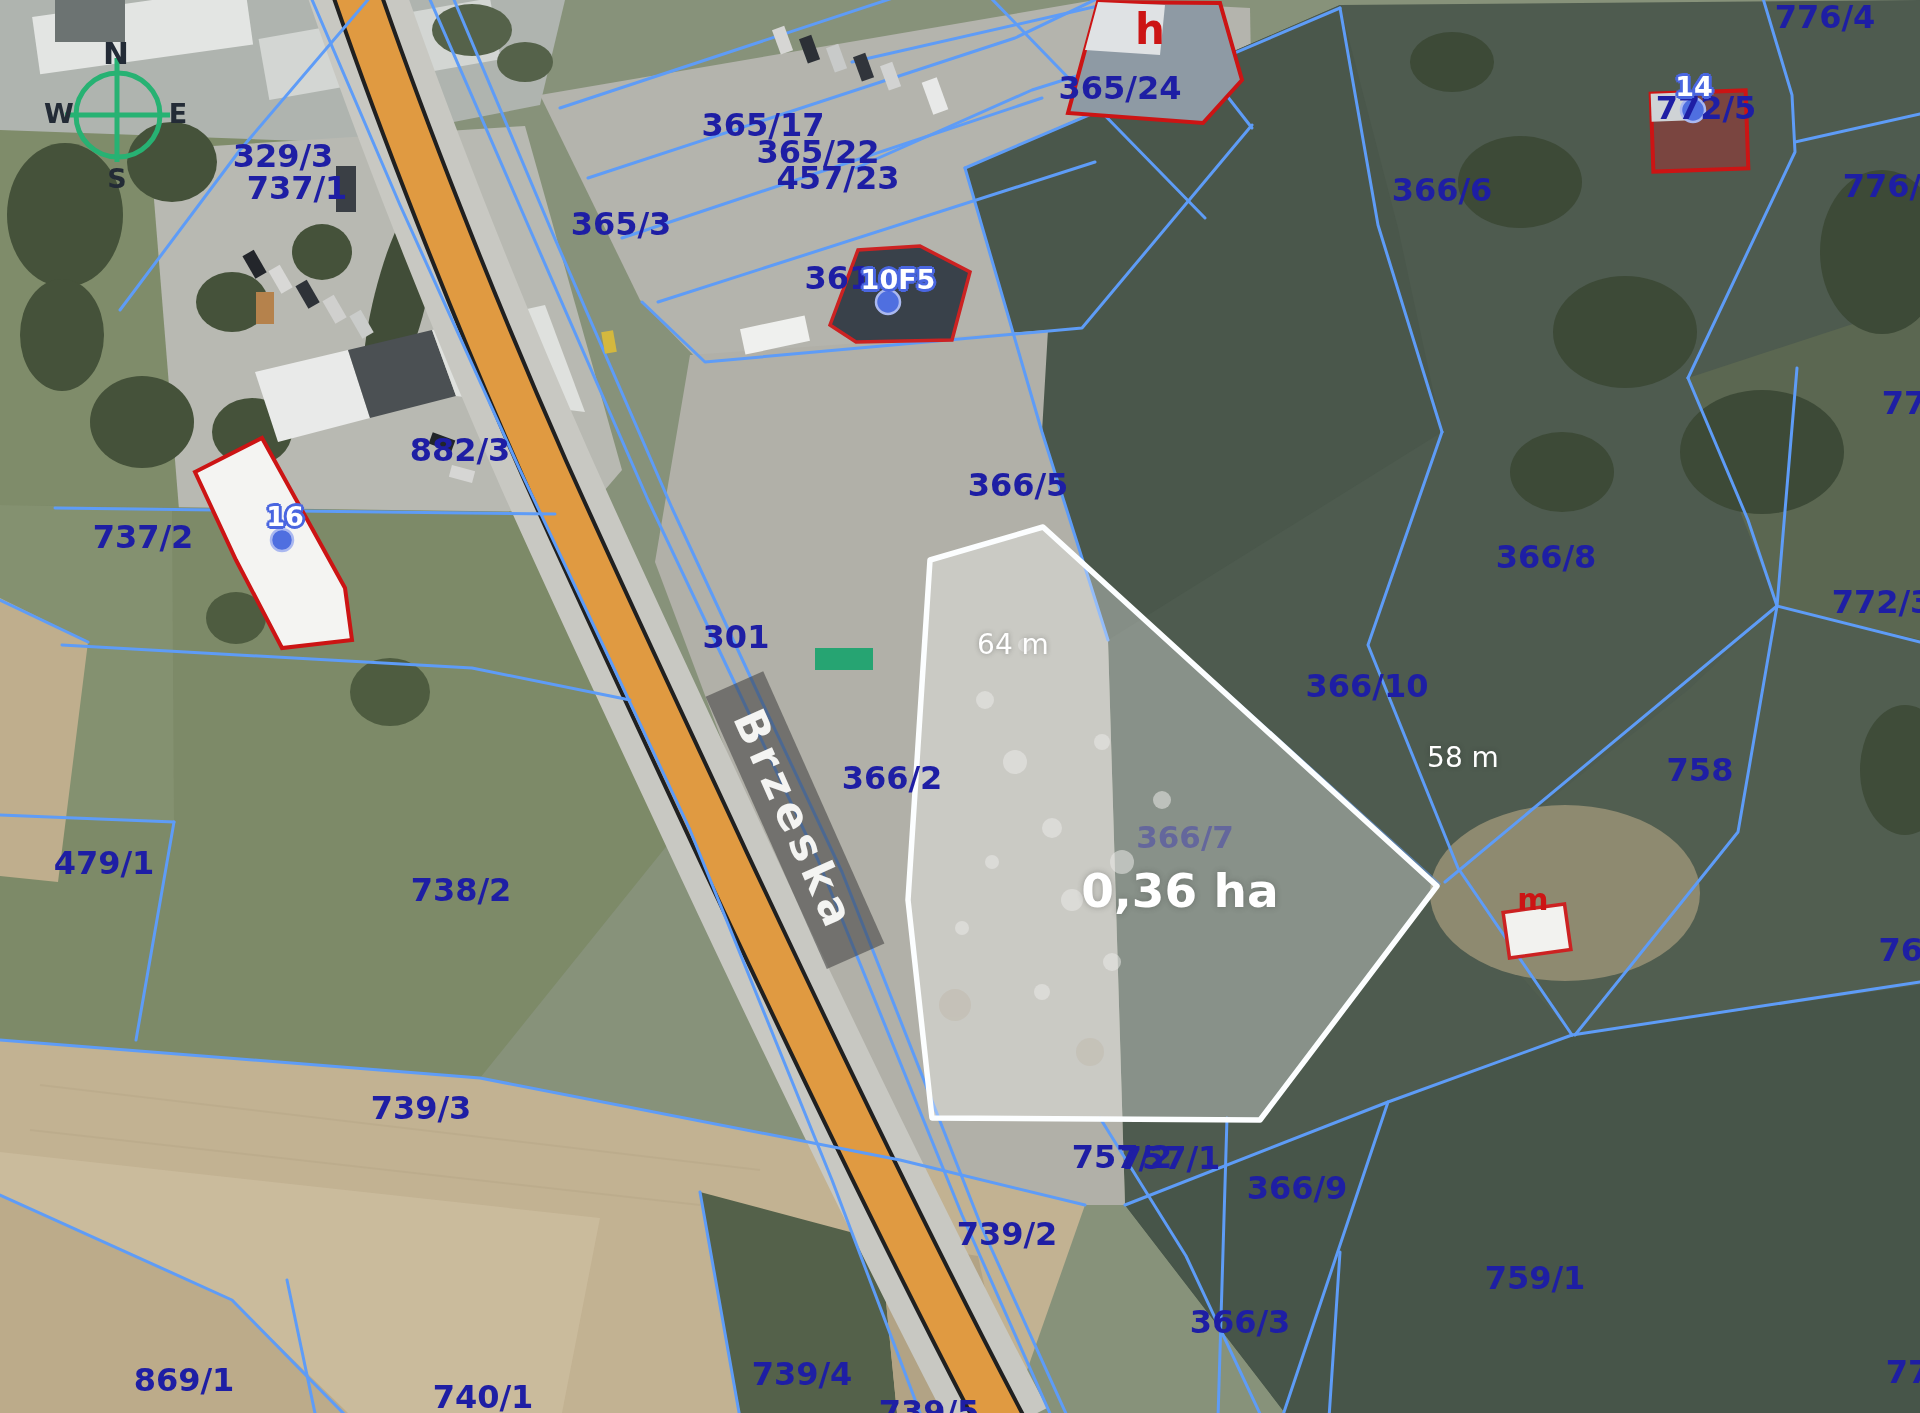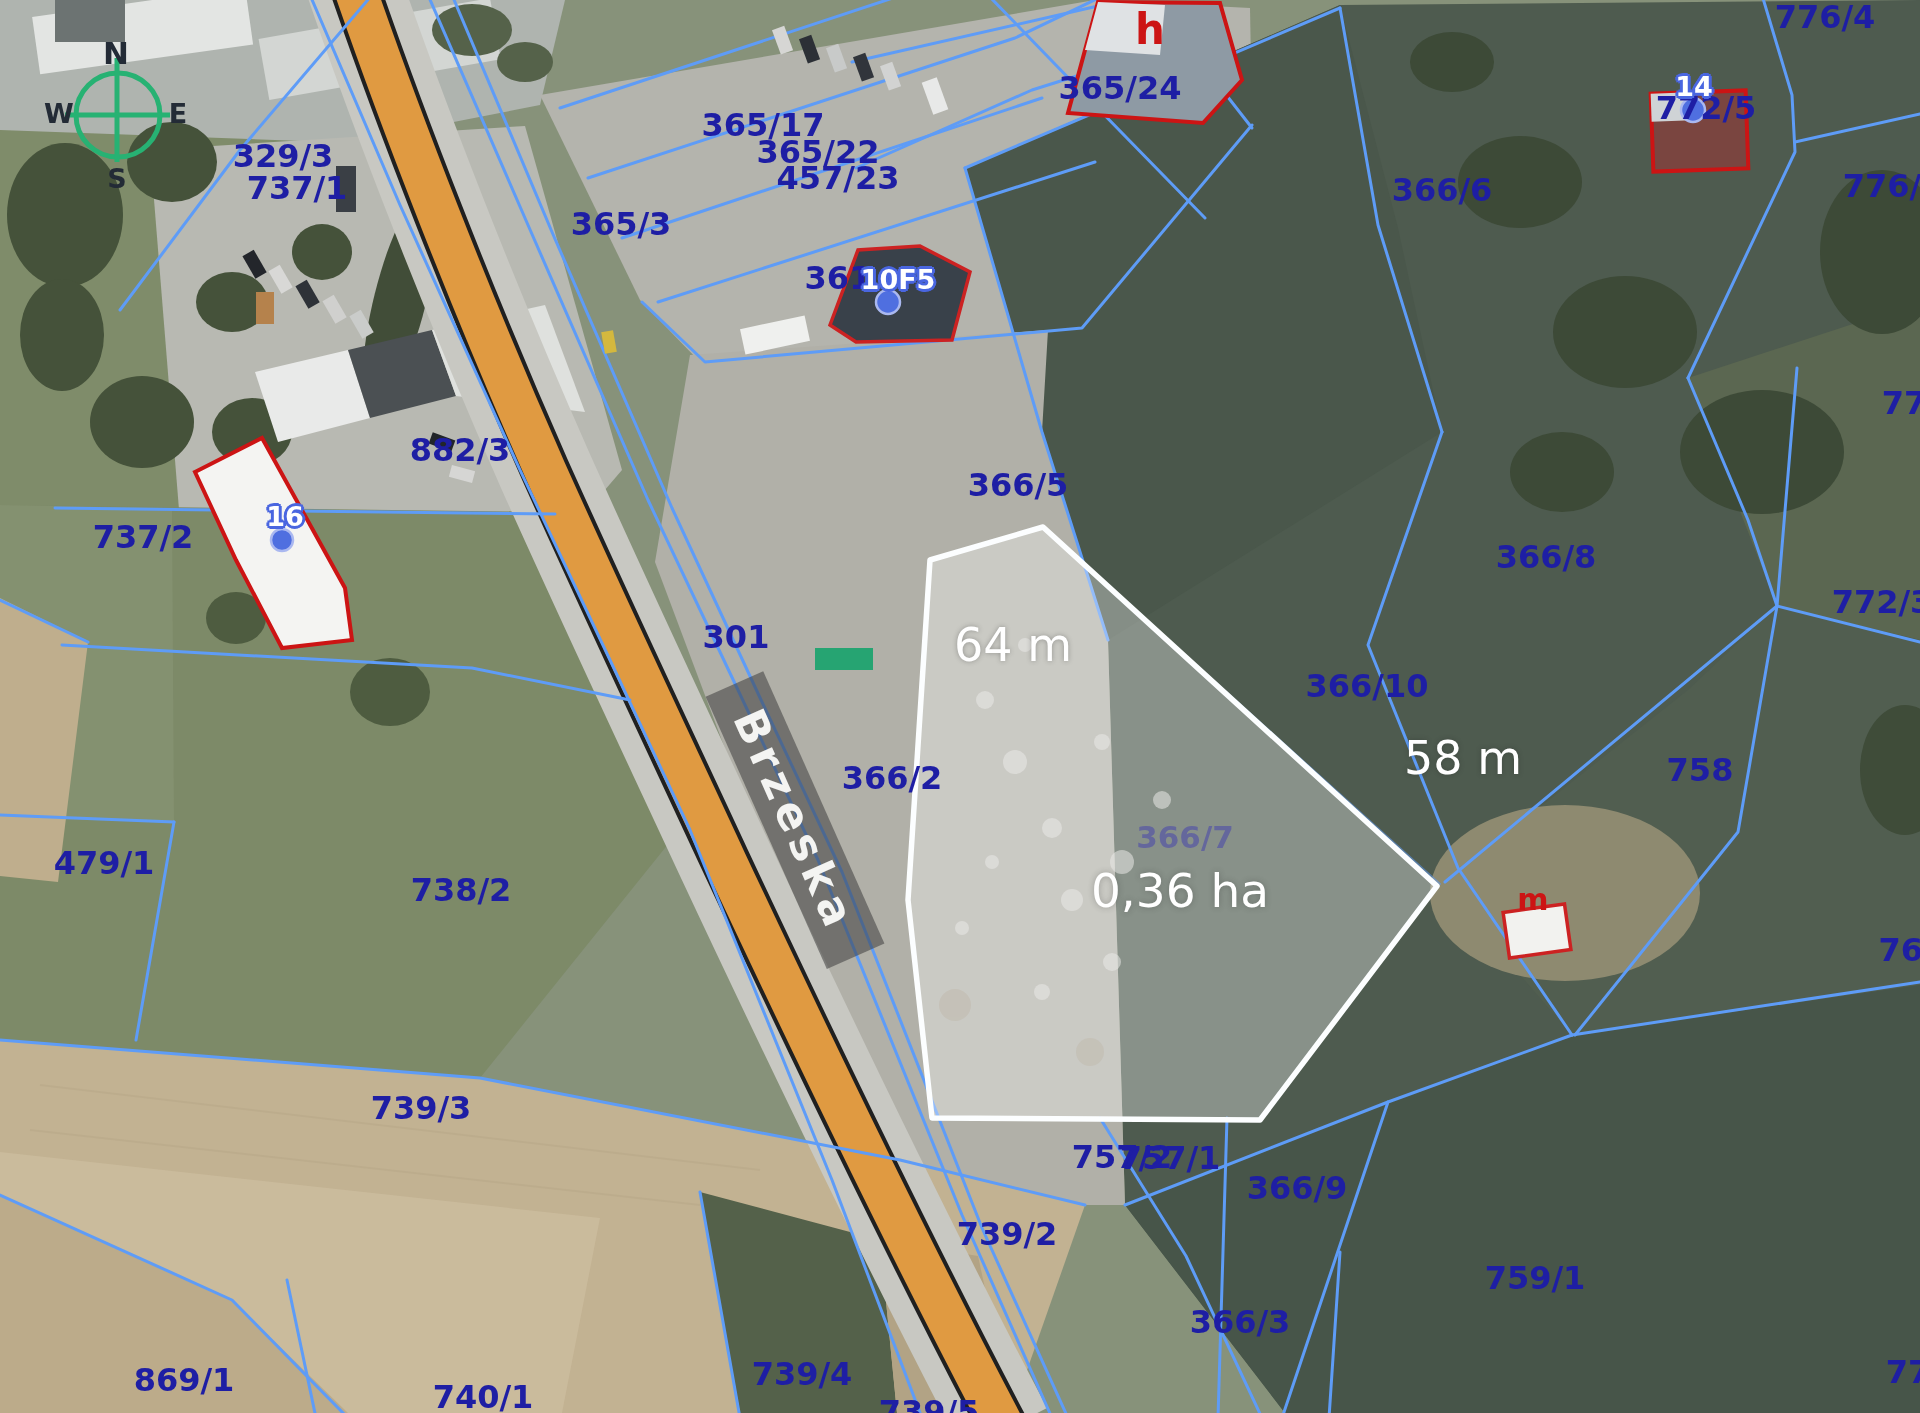--- a/index.html
+++ b/index.html
@@ -2,22 +2,22 @@
 <html><head>
 <meta charset="utf-8">
 <style>
   html,body{margin:0;padding:0;background:#222;}
   #stage{position:relative;width:1920px;height:1413px;overflow:hidden;background:#87927a;
          font-family:"DejaVu Sans","Liberation Sans",sans-serif;}
   #stage svg{position:absolute;left:0;top:0;}
   .lbl{position:absolute;transform:translate(-50%,-50%);white-space:nowrap;font-weight:bold;line-height:1;}
   .parcel{color:#1e1ea4;font-size:32px;}
   .mut{color:#63659e;font-size:31px;opacity:.95;}
-  .dim{color:#ffffff;font-size:46px;font-weight:normal;text-shadow:0 0 5px rgba(40,40,40,.35);}
-  .area{color:#ffffff;font-size:47px;font-weight:normal;text-shadow:0 0 6px rgba(40,40,40,.3);}
+  .dim{color:#ffffff;font-size:28px;font-weight:normal;text-shadow:0 0 5px rgba(40,40,40,.35);}
+  .area{color:#ffffff;font-size:47px;font-weight:bold;text-shadow:0 0 6px rgba(40,40,40,.3);}
   .addr{color:#ffffff;font-size:27px;
         text-shadow:-2px -2px 0 #4a66e0,2px -2px 0 #4a66e0,-2px 2px 0 #4a66e0,2px 2px 0 #4a66e0,
                     0 -3px 0 #4a66e0,0 3px 0 #4a66e0,-3px 0 0 #4a66e0,3px 0 0 #4a66e0;}
   .redl{color:#cc1414;font-size:42px;}
   .redl.sm{font-size:30px;}
   .watermark{position:absolute;left:712px;top:648px;transform:none;font-size:180px;font-weight:bold;
              letter-spacing:-7px;color:rgba(38,38,38,.52);line-height:.93;}
   .wm-accent{position:absolute;left:815px;top:648px;width:58px;height:22px;background:#17a36c;opacity:.9;}
   .roadband{position:absolute;left:795px;top:820px;transform:translate(-50%,-50%) rotate(66deg);
             background:rgba(62,62,62,.55);color:#f4f4f2;font-size:44px;font-weight:bold;

